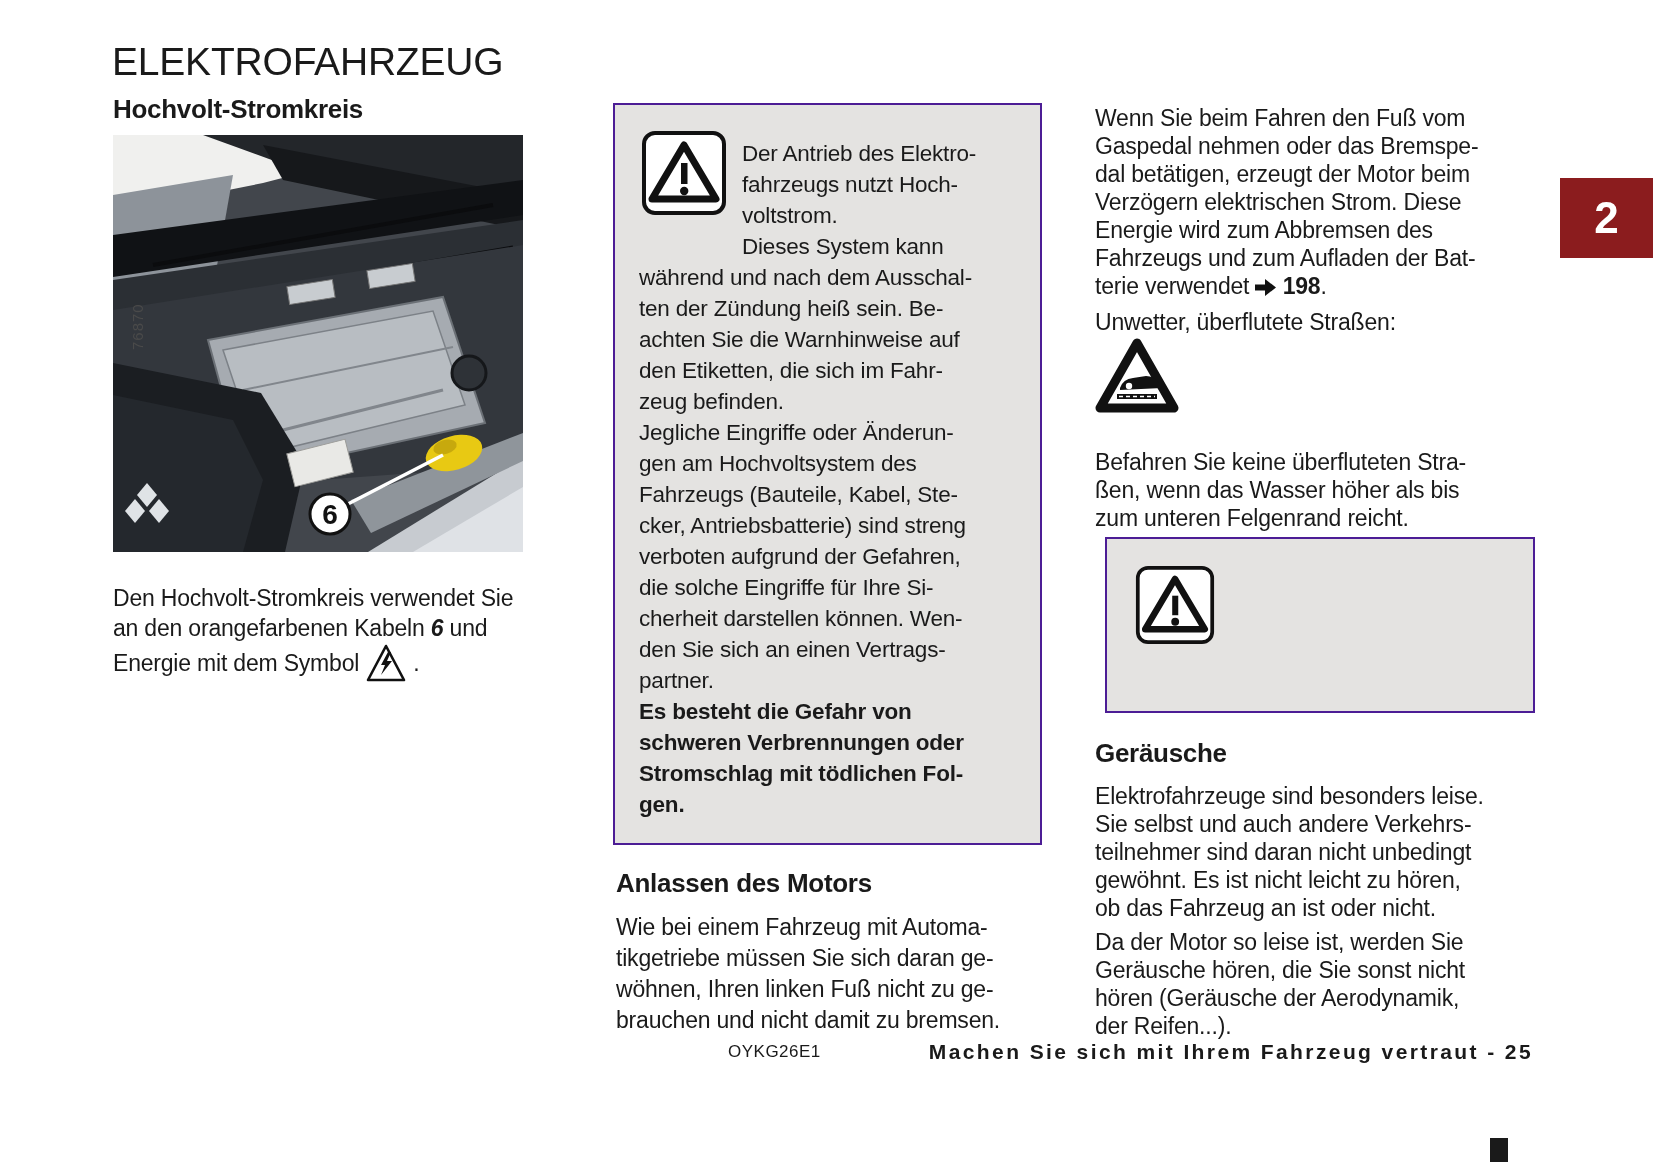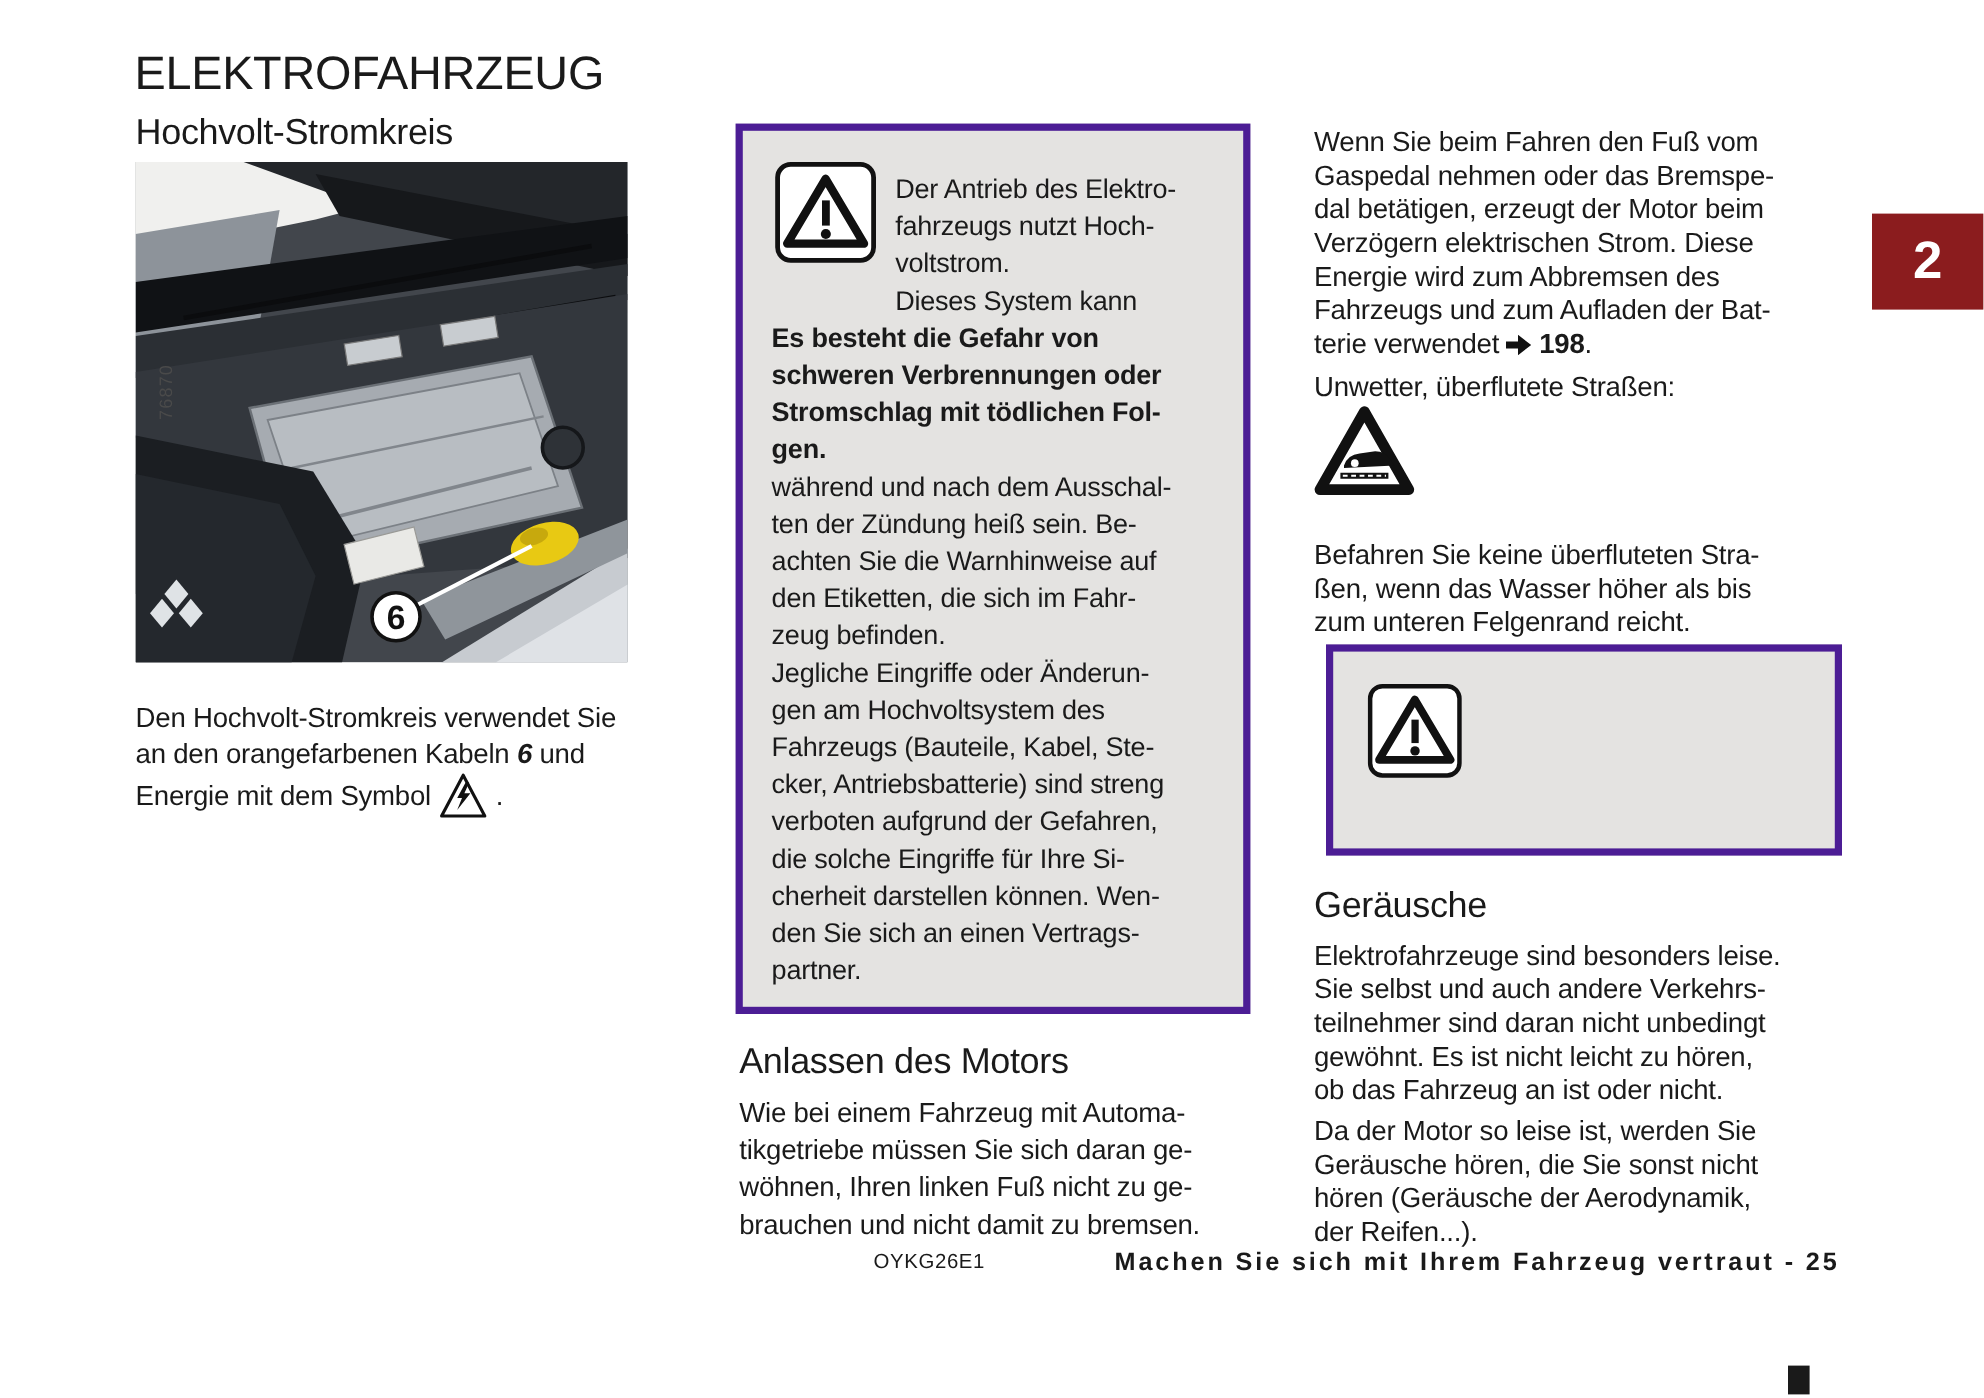--- a/index.html
+++ b/index.html
@@ -5,22 +5,22 @@
   html,body{margin:0;padding:0;}
   body{
     width:1653px;height:1165px;position:relative;background:#ffffff;
     font-family:"Liberation Sans", sans-serif;color:#1a1a1a;overflow:hidden;
   }
   .abs{position:absolute;}
   .pre{white-space:pre;}
   .body-text{font-size:23px;line-height:28px;letter-spacing:-0.2px;}
   .box-text{font-size:22.5px;line-height:31px;letter-spacing:-0.2px;}
   .doc-title{font-size:39px;font-weight:normal;letter-spacing:-0.2px;}
-  .h2{font-size:30px;font-weight:normal;letter-spacing:-0.3px;text-align:center;}
-  .warnbox{background:#e4e3e1;border:6px solid #4c1d95;box-sizing:border-box;}
+  .h2{font-size:26px;font-weight:bold;letter-spacing:-0.3px;text-align:center;}
+  .warnbox{background:#e4e3e1;border:2px solid #4c1d95;box-sizing:border-box;}
   .wb-head{margin:33px 8px 0 127px;}
   .wb-body{margin:0 10px 0 24px;}
   .wb-bold{margin:0 10px 0 24px;font-weight:bold;}
   .warn-icon-wrap{position:absolute;}
   .caption{font-size:23px;line-height:30px;letter-spacing:-0.2px;}
   .cap-row{display:flex;align-items:center;gap:6px;font-size:23px;letter-spacing:-0.2px;}
   .ref-num{font-weight:bold;margin-top:28px;}
   .chapter-tab{background:#8b1c1e;color:#ffffff;display:flex;align-items:center;justify-content:center;
     font-size:44px;font-weight:bold;}
   .footer-code{font-size:17px;letter-spacing:0.5px;}
@@ -107,38 +107,38 @@
       <rect x="3" y="3" width="80" height="80" rx="11" fill="#ffffff" stroke="#111" stroke-width="4"></rect>
       <path d="M43,15 L75,69 L11,69 Z" fill="#ffffff" stroke="#111" stroke-width="7" stroke-linejoin="round"></path>
       <rect x="40" y="33" width="6.5" height="21" fill="#111"></rect>
       <circle cx="43.2" cy="61" r="4.2" fill="#111"></circle>
     </svg>
   </div>
   <div class="box-text pre wb-head">Der Antrieb des Elektro-
 fahrzeugs nutzt Hoch-
 voltstrom.
 Dieses System kann</div>
-  <div class="box-text pre wb-bold">Es besteht die Gefahr von
-schweren Verbrennungen oder
-Stromschlag mit tödlichen Fol-
-gen.</div>
   <div class="box-text pre wb-body">während und nach dem Ausschal-
 ten der Zündung heiß sein. Be-
 achten Sie die Warnhinweise auf
 den Etiketten, die sich im Fahr-
 zeug befinden.
 Jegliche Eingriffe oder Änderun-
 gen am Hochvoltsystem des
 Fahrzeugs (Bauteile, Kabel, Ste-
 cker, Antriebsbatterie) sind streng
 verboten aufgrund der Gefahren,
 die solche Eingriffe für Ihre Si-
 cherheit darstellen können. Wen-
 den Sie sich an einen Vertrags-
 partner.</div>
+  <div class="box-text pre wb-bold">Es besteht die Gefahr von
+schweren Verbrennungen oder
+Stromschlag mit tödlichen Fol-
+gen.</div>
 </div>
 
 <div class="abs h2" style="left:616px;top:868px;">Anlassen des Motors</div>
 
 <div class="abs body-text pre" style="left:616px;top:912px;line-height:31px;">Wie bei einem Fahrzeug mit Automa-
 tikgetriebe müssen Sie sich daran ge-
 wöhnen, Ihren linken Fuß nicht zu ge-
 brauchen und nicht damit zu bremsen.</div>
 
 <div class="abs body-text" style="left:1095px;top:104px;width:450px;">

